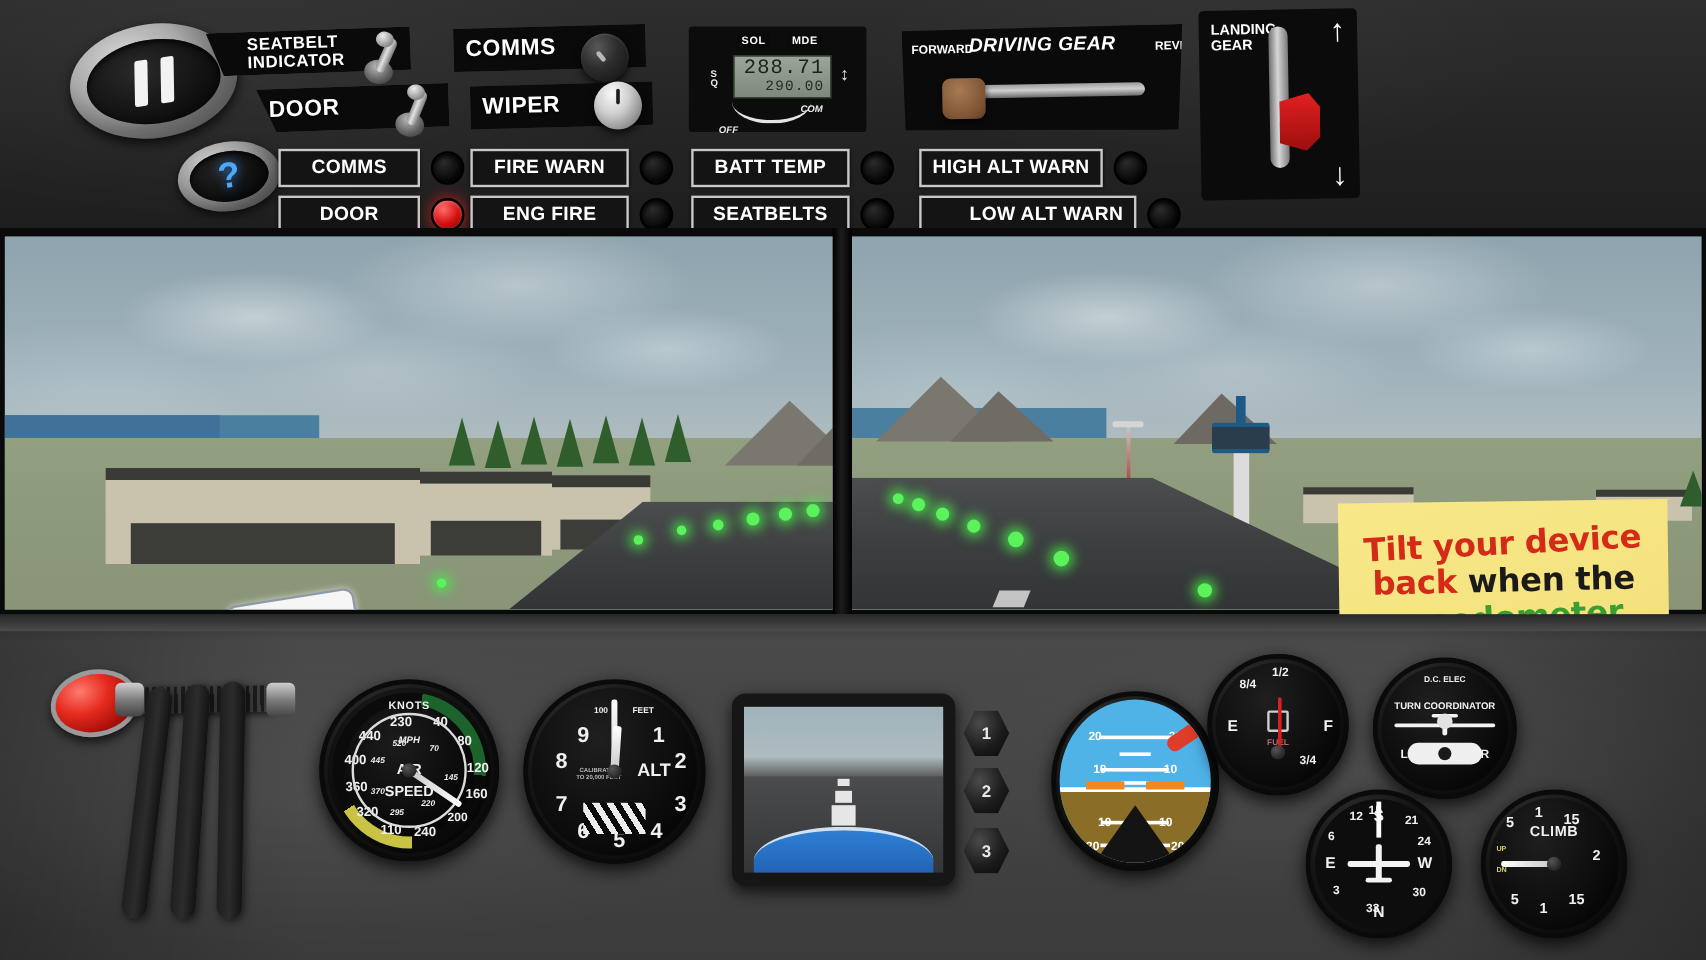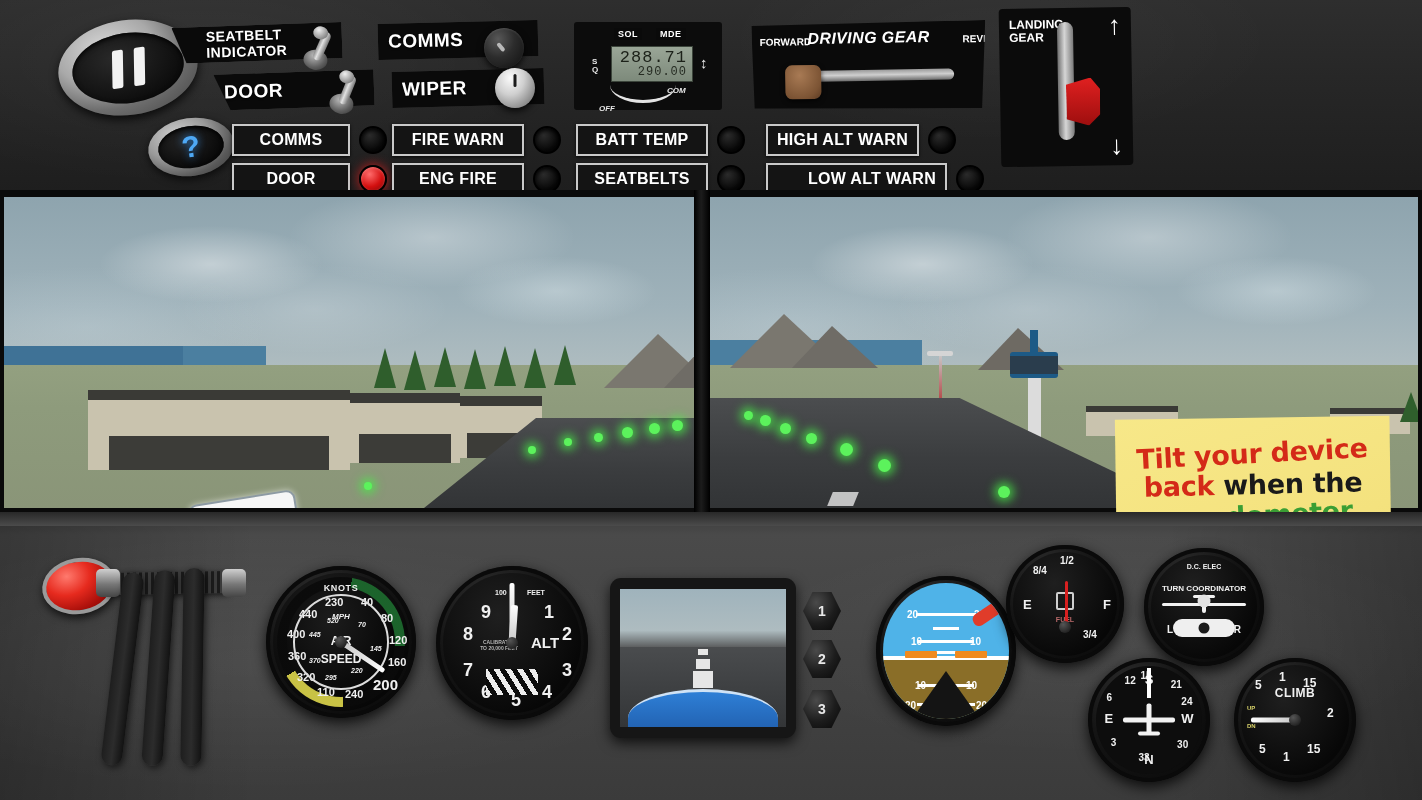--- a/index.html
+++ b/index.html
@@ -671,21 +671,21 @@
           #d9d24a 168deg 228deg,
           #0a0a0a 228deg 360deg);
         opacity:.92;"></div>
       <div style="position:absolute;inset:14px;border-radius:50%;background:radial-gradient(ellipse at 40% 30%,#1c1c1c,#050505 80%);"></div>
 
       <div class="g-txt" style="left:50%;top:11px;transform:translateX(-50%);font-size:9px;letter-spacing:.6px;">KNOTS</div>
       <div class="g-txt" style="left:88px;top:24px;font-size:11px;">40</div>
       <div class="g-txt" style="left:108px;top:40px;font-size:11px;">80</div>
       <div class="g-txt" style="left:116px;top:62px;font-size:11px;">120</div>
       <div class="g-txt" style="left:115px;top:84px;font-size:11px;">160</div>
-      <div class="g-txt" style="left:100px;top:104px;font-size:15px;">200</div>
+      <div class="g-txt" style="left:100px;top:104px;font-size:10px;">200</div>
       <div class="g-txt" style="left:72px;top:116px;font-size:11px;">240</div>
       <div class="g-txt" style="left:44px;top:114px;font-size:11px;">110</div>
       <div class="g-txt" style="left:24px;top:99px;font-size:11px;">320</div>
       <div class="g-txt" style="left:15px;top:78px;font-size:11px;">360</div>
       <div class="g-txt" style="left:14px;top:56px;font-size:11px;">400</div>
       <div class="g-txt" style="left:26px;top:36px;font-size:11px;">440</div>
       <div class="g-txt" style="left:52px;top:24px;font-size:11px;">230</div>
 
       <div class="asi-inner"></div>
       <div class="g-txt" style="left:50%;top:40px;transform:translateX(-50%);font-size:8px;font-style:italic;">MPH</div>

